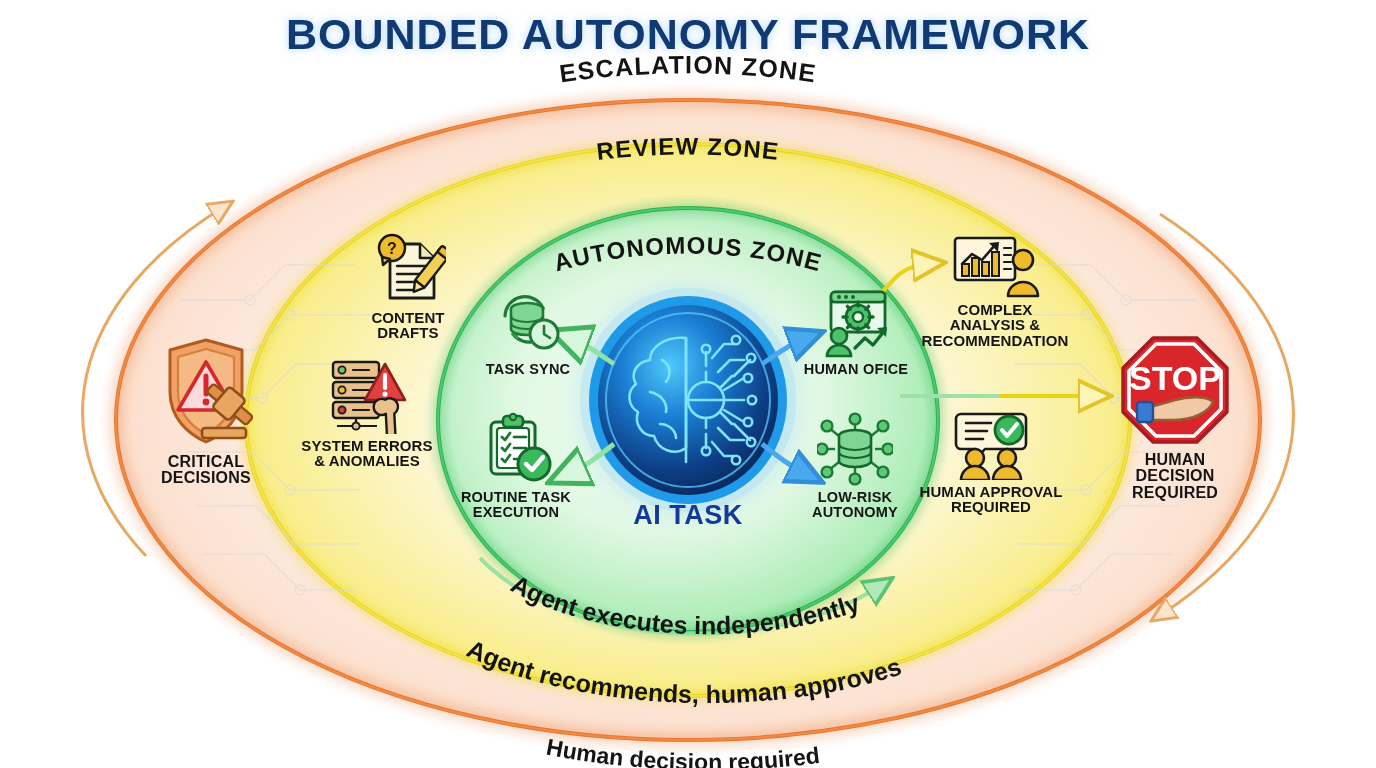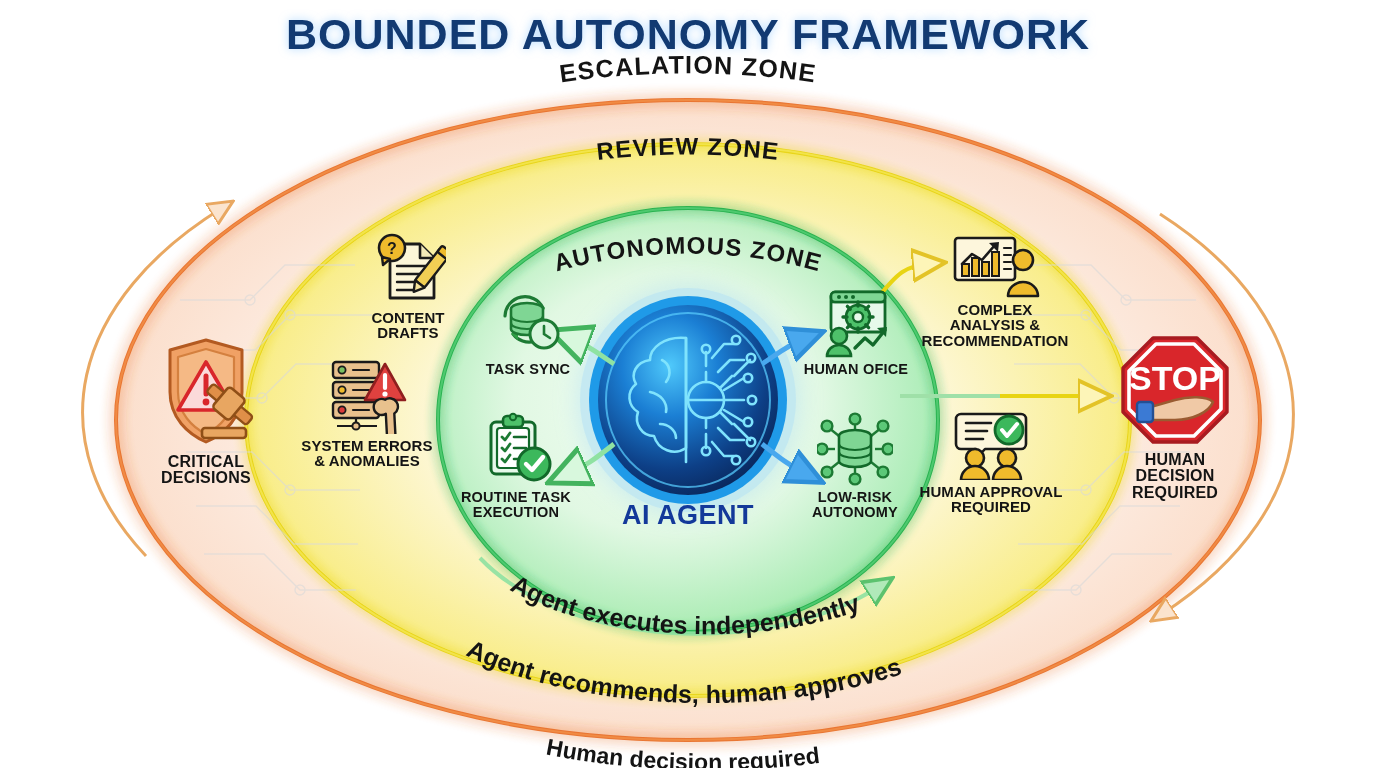--- a/index.html
+++ b/index.html
@@ -271,21 +271,21 @@
     <text font-family="Liberation Sans, sans-serif" font-size="25" font-weight="700" fill="#141414">
       <textPath href="#pCapR" startOffset="50%" text-anchor="middle">Agent recommends, human approves</textPath>
     </text>
     <text font-family="Liberation Sans, sans-serif" font-size="23" font-weight="700" fill="#141414">
       <textPath href="#pCapE" startOffset="50%" text-anchor="middle">Human decision required</textPath>
     </text>
   </svg>
 
   <div class="page-title">BOUNDED AUTONOMY FRAMEWORK</div>
 
-  <div class="center-label">AI AGENT</div>
+  <div class="center-label">AI TASK</div>
 
   <div class="node n-inner" style="left:462px; top:286px; width:132px;">
     <span class="ico">
       <svg width="74" height="72" viewBox="0 0 74 72">
         <g fill="none" stroke="#1d7a34" stroke-width="3.2" stroke-linecap="round">
           <path d="M14 30 A 20 20 0 0 1 52 22"></path>
           <path d="M58 38 A 20 20 0 0 1 22 48"></path>
           <path d="M47 16 L54 22 L47 29" fill="#2f9e45" stroke="none"></path>
           <path d="M27 54 L20 48 L27 42" fill="#2f9e45" stroke="none"></path>
         </g>

